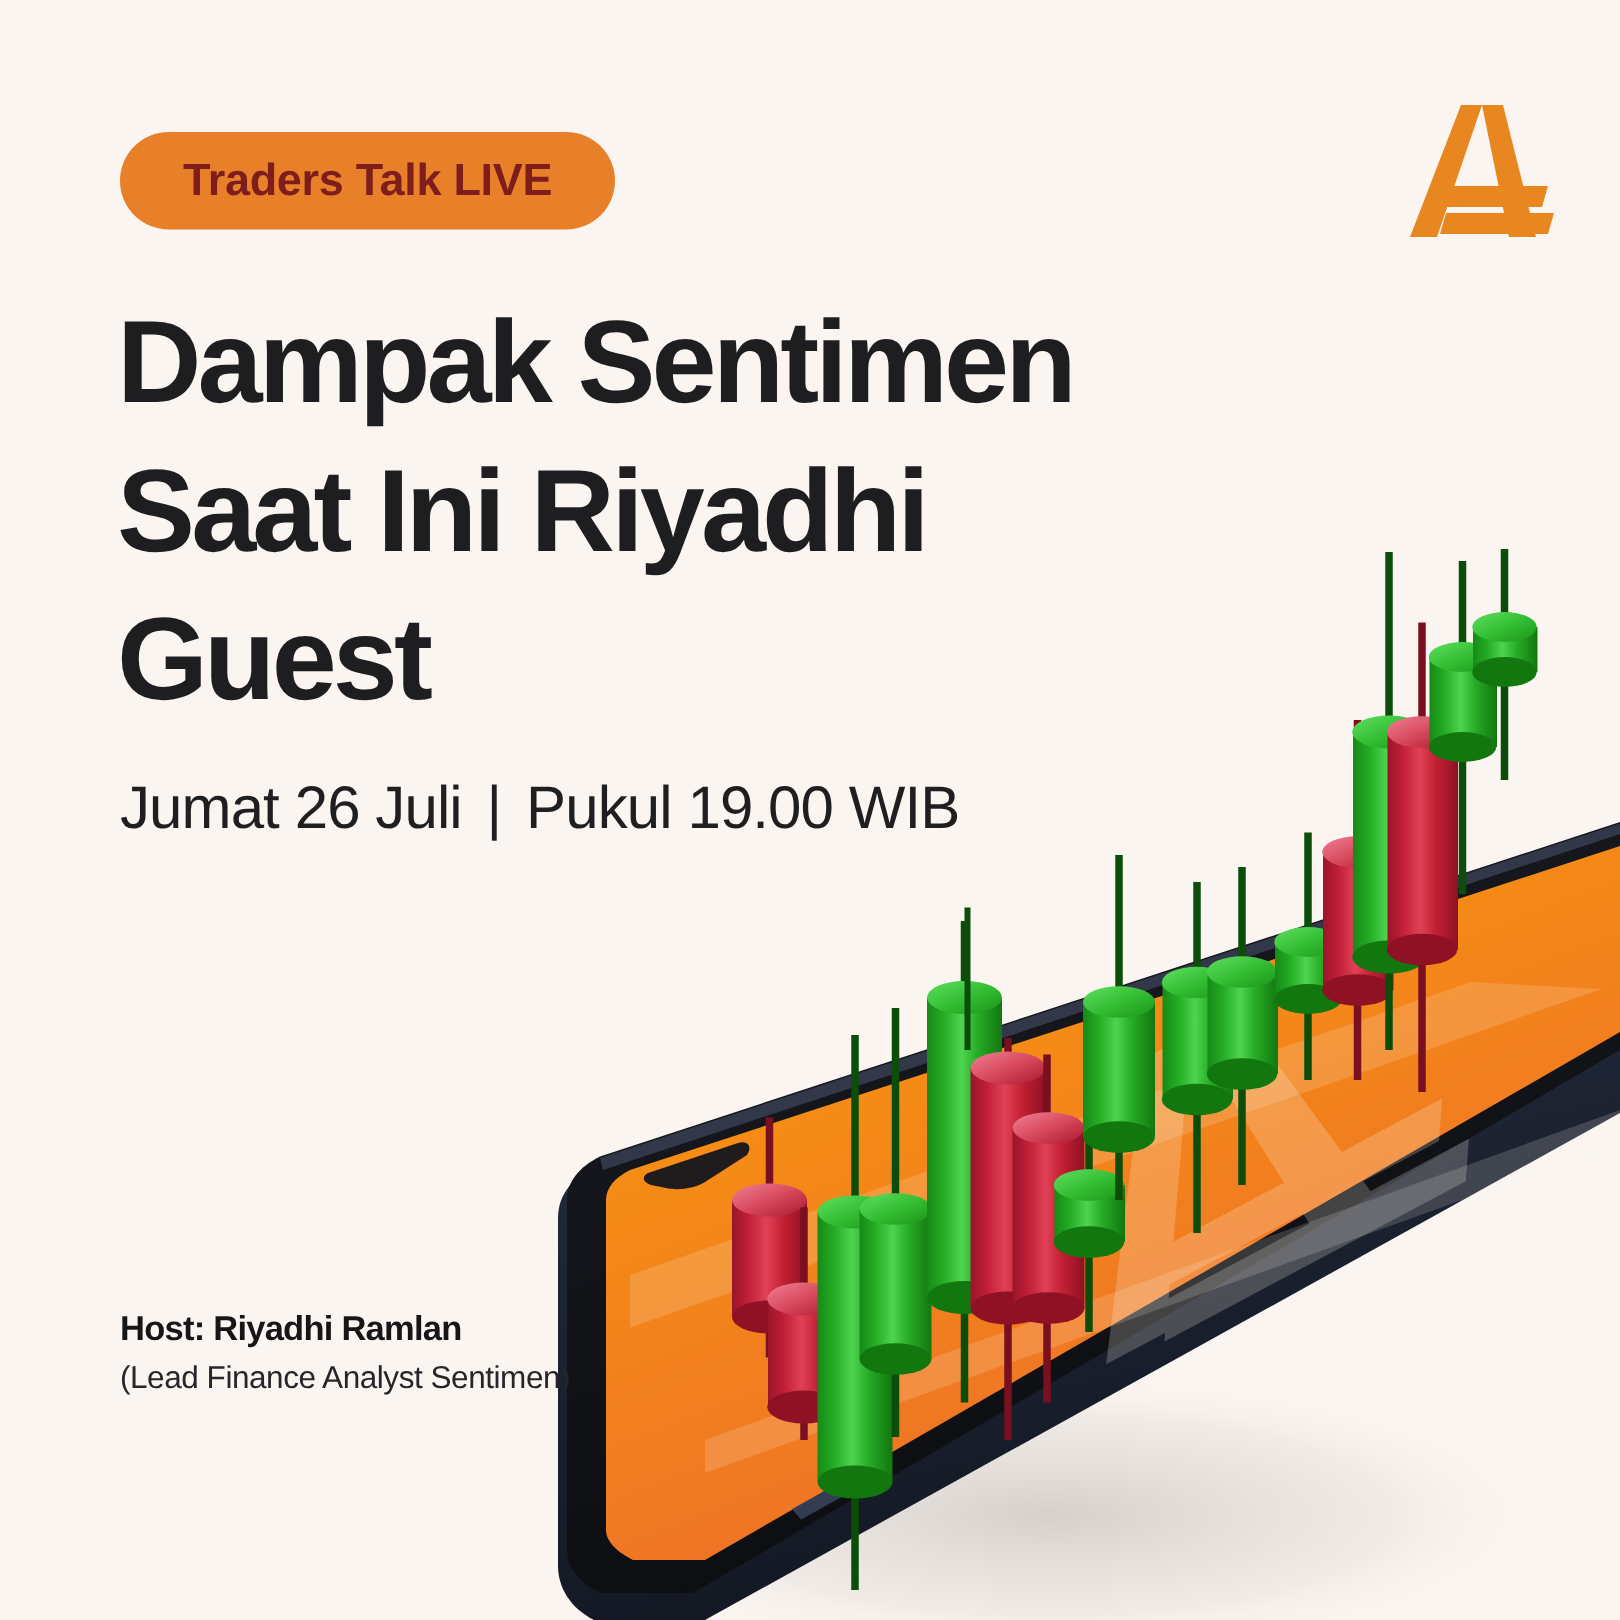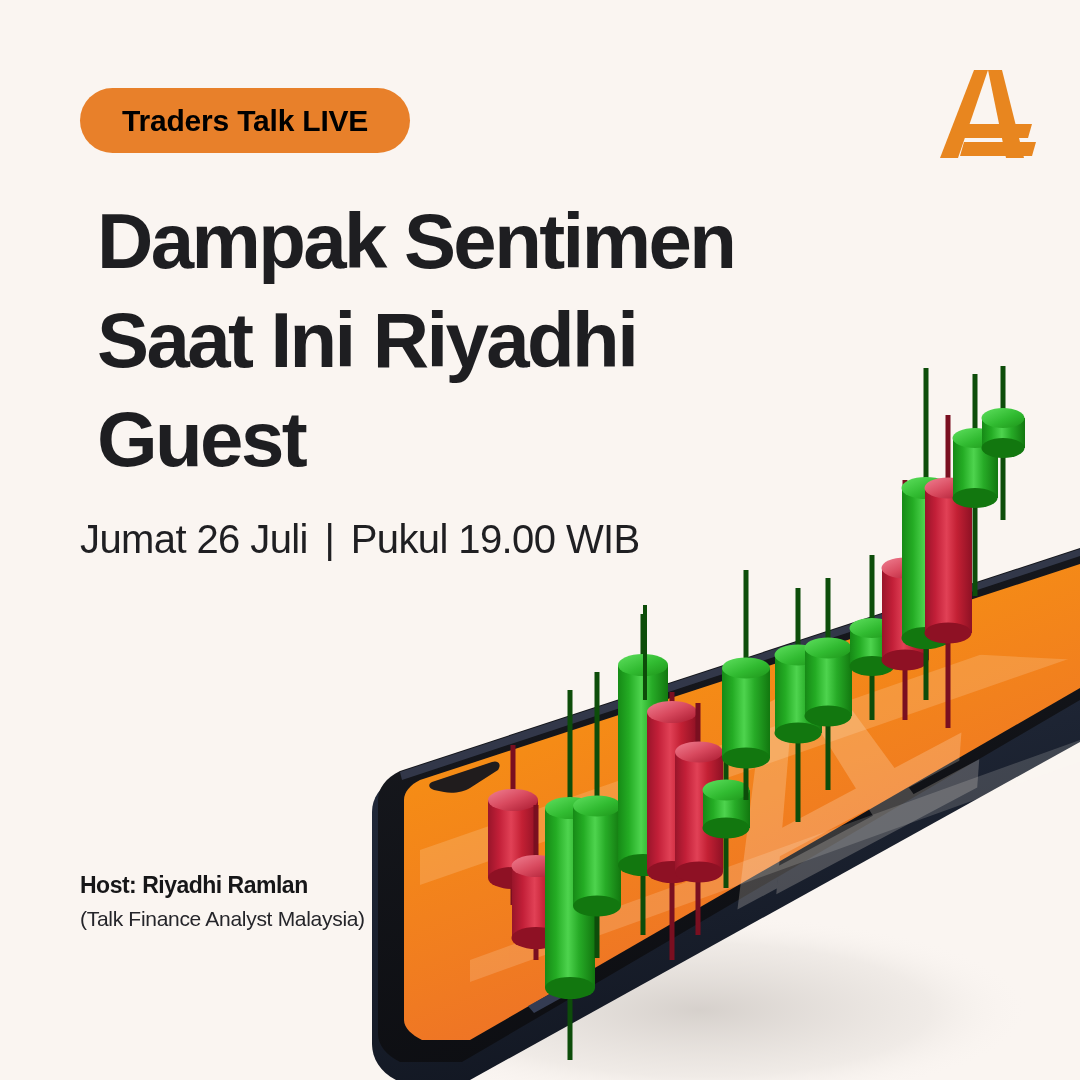--- a/index.html
+++ b/index.html
@@ -31,40 +31,39 @@
     left:80px; top:88px;
     height:65px;
     padding:0 42px;
     display:flex; align-items:center; justify-content:center;
     background:#e8802a;
     border-radius:34px;
   }
   #badge span {
     font-size:30px;
     font-weight:bold;
-    color:#000000;
+    color:#7f1d1d;
     letter-spacing:-0.2px;
     white-space:nowrap;
   }
 
   
   #headline {
     position:absolute;
     left:78px; top:192px;
     width:760px;
     font-size:78px;
     font-weight:bold;
     line-height:1.27;
     letter-spacing:-2.6px;
     color:#1e1e21;
   }
   #headline .hl {
     display:block;
     white-space:nowrap;
-    margin-left:19px;
   }
 
   
   #datetime {
     position:absolute;
     left:80px; top:517px;
     font-size:40px;
     font-weight:normal;
     letter-spacing:-0.6px;
     color:#1f1f22;
@@ -375,19 +374,19 @@
         <rect x="982" y="418" width="43" height="30" fill="url(#gGreen)"></rect>
         <ellipse cx="1003" cy="418" rx="21.5" ry="10" fill="url(#gGreenTop)"></ellipse>
         <ellipse cx="1003" cy="448" rx="21.5" ry="10" fill="#12770f"></ellipse>
       </g>
     </svg>
   </div>
 
   <div id="credits">
     <div class="credit-block">
       <div class="credit-name">Host: Riyadhi Ramlan</div>
-      <div class="credit-role">(Talk Finance Analyst Malaysia)</div>
+      <div class="credit-role">(Lead Finance Analyst Sentimen)</div>
     </div>
     <div class="credit-block">
     </div>
   </div>
 
 </div>
 
 </body></html>

